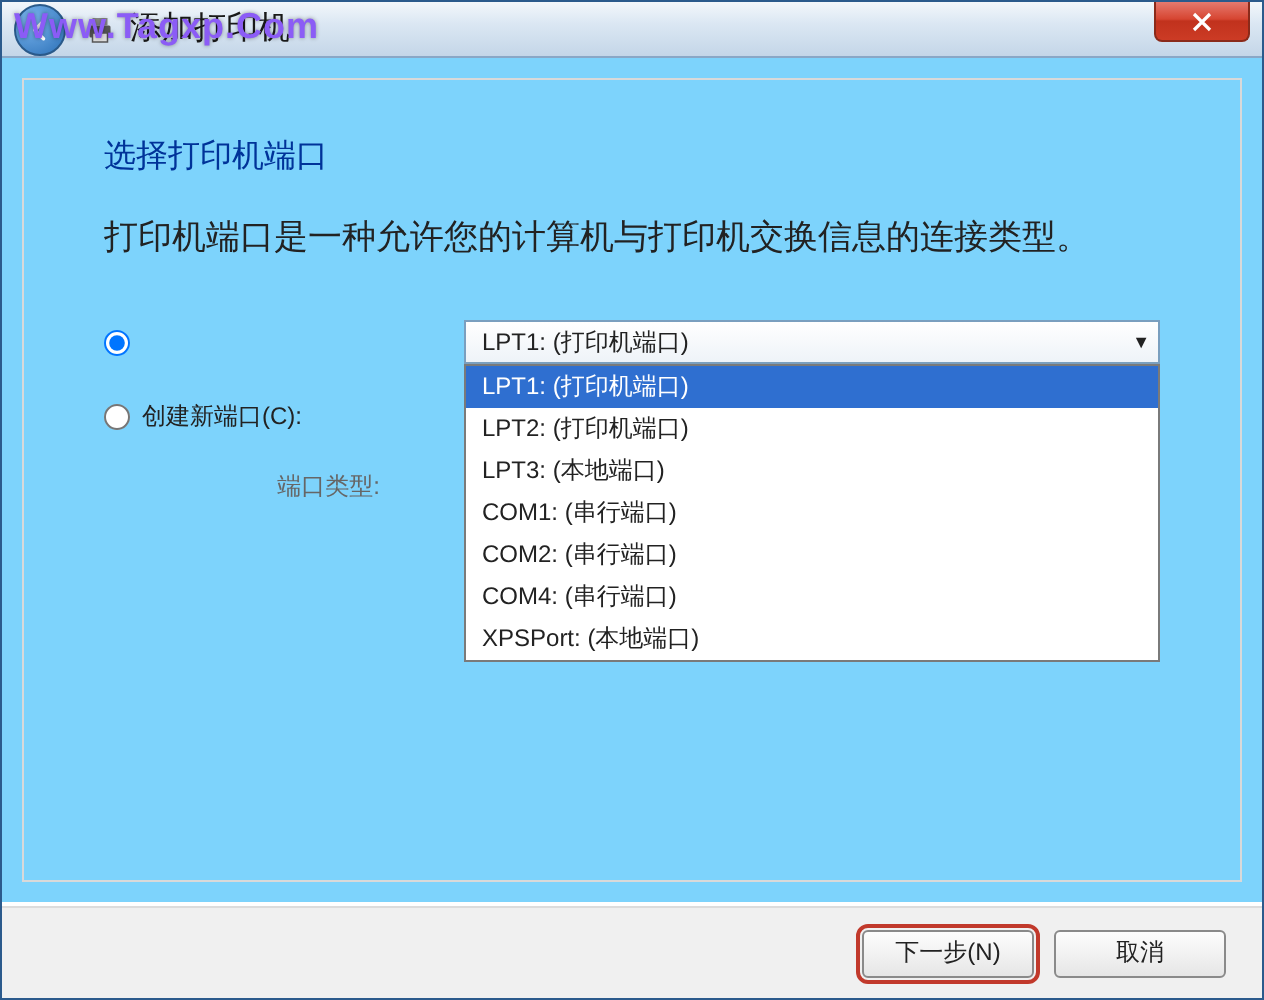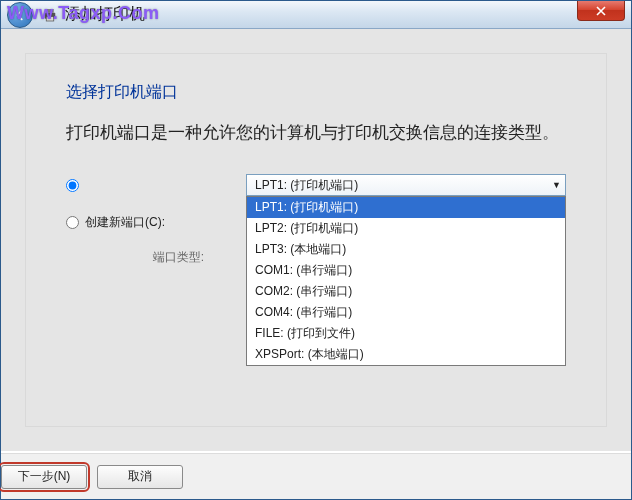--- a/index.html
+++ b/index.html
@@ -39,22 +39,22 @@
 
   .watermark {
     position: absolute; top: 2px; left: 6px;
     font-family: Arial, sans-serif; font-weight: bold; font-size: 18px;
     color: #8b5cf6; text-shadow: 0 0 2px rgba(0,0,0,.4);
     pointer-events: none; z-index: 50; letter-spacing: 0.5px;
   }
 
   .body {
     position: absolute; top: 28px; left: 0; right: 0; bottom: 48px;
-    background: #e5e5e5;
-    padding: 14px;
+    background: #7dd3fc;
+    padding: 0;
   }
 
   .inner {
     border: 1px solid #d9d9d9;
     margin: 10px;
     height: calc(100% - 20px);
     padding: 28px 40px 20px 40px;
     position: relative;
   }
 
@@ -84,21 +84,21 @@
     z-index: 20;
   }
   .dropdown .opt {
     padding: 2px 8px; font-size: 12px; color: #222; line-height: 17px;
   }
   .dropdown .opt.selected { background: #2f6fd0; color: #fff; }
 
   .footer {
     position: absolute; left: 0; right: 0; bottom: 0; height: 46px;
     background: #f0f0f0; border-top: 1px solid #dcdcdc;
-    display: flex; align-items: center; justify-content: flex-start;
+    display: flex; align-items: center; justify-content: flex-end;
     padding-right: 18px; gap: 10px;
   }
   .btn {
     min-width: 86px; height: 24px;
     background: linear-gradient(to bottom, #fdfdfd, #e6e6e6);
     border: 1px solid #8a8a8a; border-radius: 3px;
     display: flex; align-items: center; justify-content: center;
     font-size: 12px; color: #222;
   }
   .btn.primary { outline: 2px solid #c1392b; outline-offset: 1px; }
@@ -145,21 +145,20 @@
             <span>LPT1: (打印机端口)</span>
             <span class="arrow">▼</span>
           </div>
           <div class="dropdown" id="port-dropdown">
               <div class="opt selected">LPT1: (打印机端口)</div>
               <div class="opt">LPT2: (打印机端口)</div>
               <div class="opt">LPT3: (本地端口)</div>
               <div class="opt">COM1: (串行端口)</div>
               <div class="opt">COM2: (串行端口)</div>
               <div class="opt">COM4: (串行端口)</div>
-              <div class="opt">FILE: (打印到文件)</div>
               <div class="opt">XPSPort: (本地端口)</div>
             </div>
         </div>
       </div>
 
       <div class="row">
         <div class="radio-col">
           <input type="radio" name="portmode" style="">
           <label>创建新端口(C):</label>
         </div>

